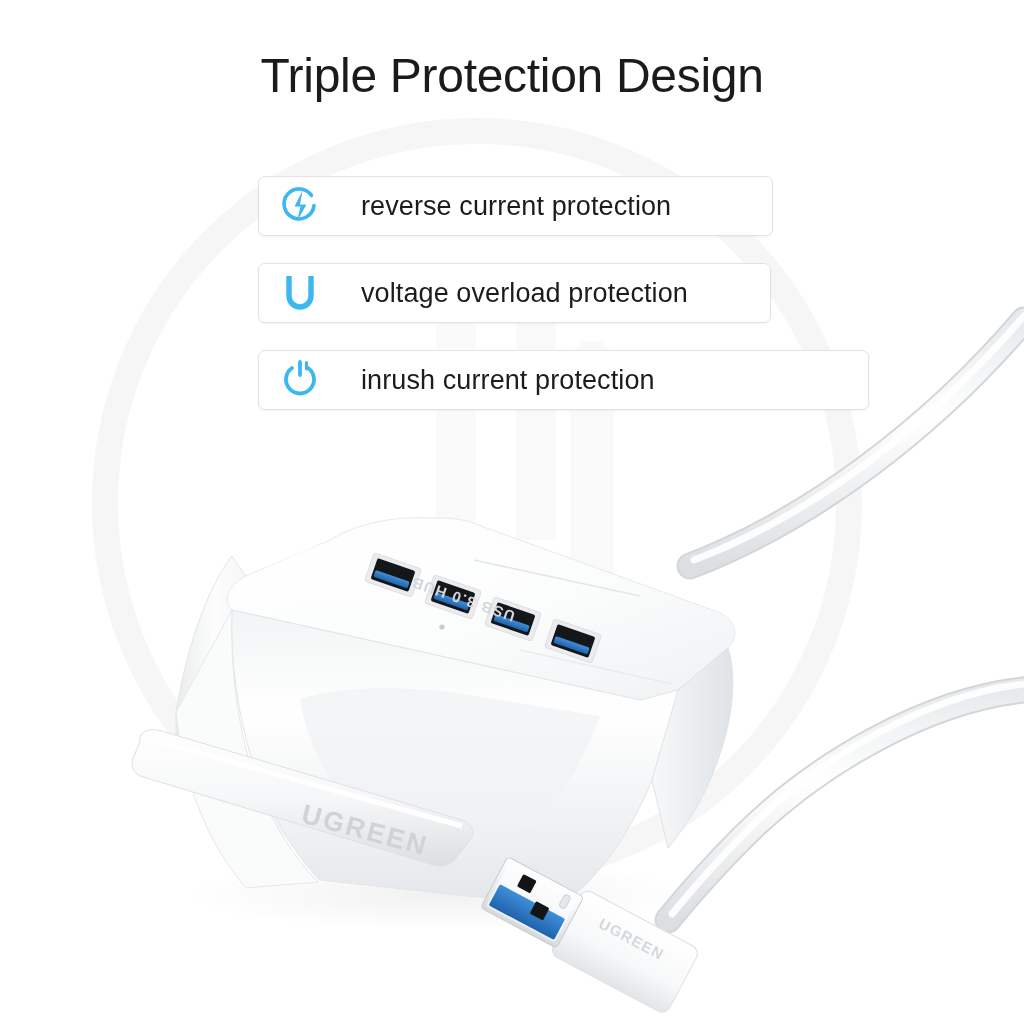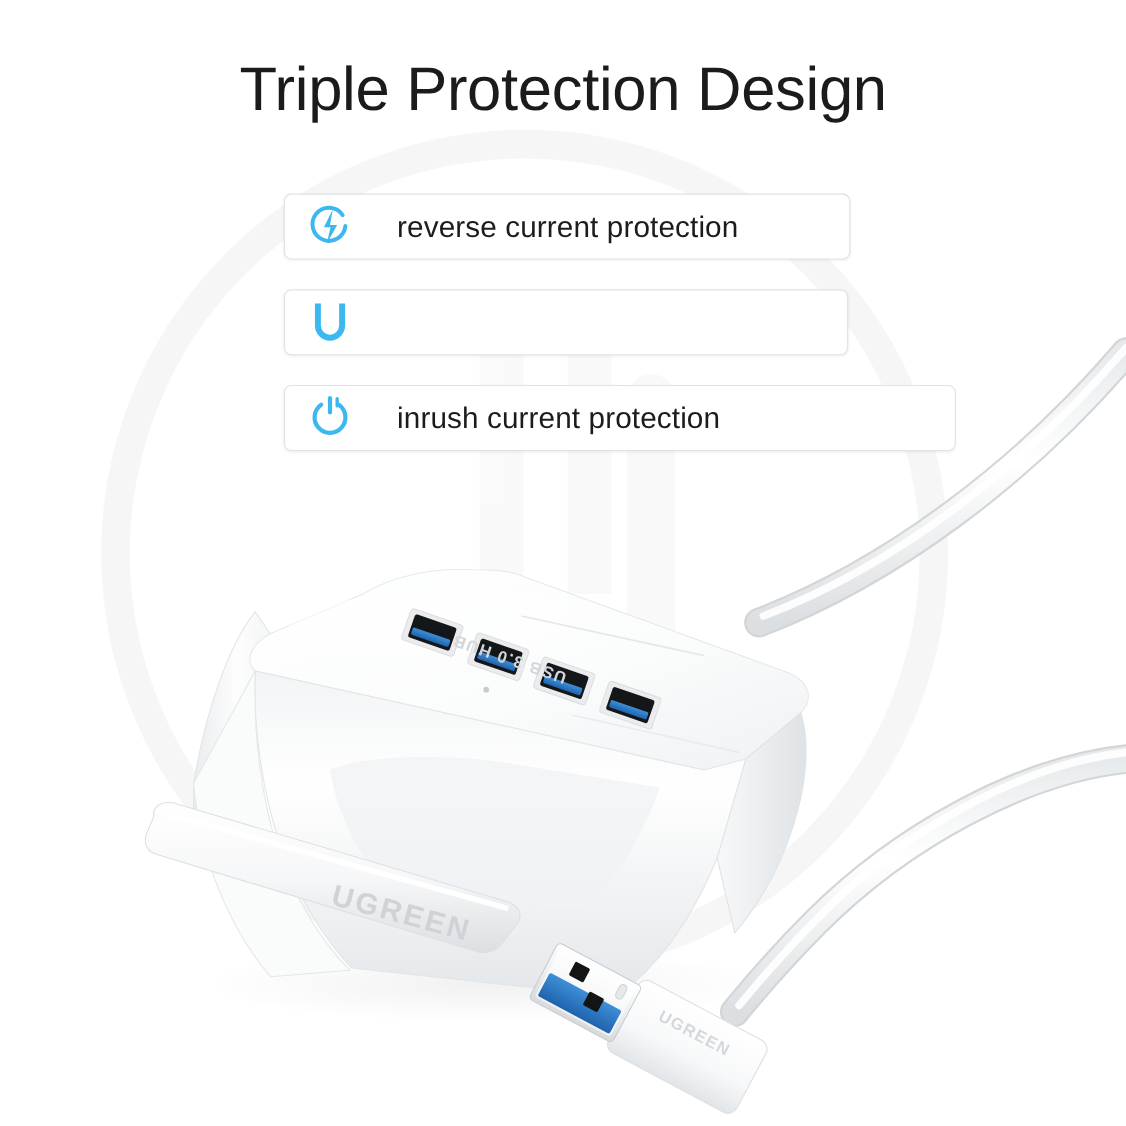--- a/index.html
+++ b/index.html
@@ -40,21 +40,21 @@
   .wm-g1 { left: 6px;  top: 0;   width: 40px; height: 330px; }
   .wm-g2 { left: 86px; top: 0;   width: 40px; height: 240px; }
   .wm-g3 { left: 6px;  top: 292px; width: 150px; height: 38px; border-radius: 0 0 22px 22px; }
   .wm-g4 { left: 140px;top: 40px; width: 44px; height: 290px; border-radius: 22px; }
 
   
   .title {
     position: absolute;
     left: 0; right: 0; top: 48px;
     text-align: center;
-    font-size: 56px;
+    font-size: 48px;
     font-weight: 400;
     letter-spacing: -0.3px;
     color: #1b1b1b;
   }
 
   
   .badges {
     position: absolute;
     left: 258px; top: 176px;
     width: 515px;
@@ -130,20 +130,21 @@
       </span>
       <span class="badge-label">reverse current protection</span>
     </div>
 
     <div class="badge">
       <span class="badge-icon">
         <svg width="44" height="44" viewBox="0 0 44 44" aria-hidden="true">
           <path d="M11 5 L11 25 A11 11 0 0 0 33 25 L33 5" fill="none" stroke="#3BB8F0" stroke-width="5.4" stroke-linecap="butt"></path>
         </svg>
       </span>
+      <span class="badge-label">voltage overload protection</span>
     </div>
 
     <div class="badge">
       <span class="badge-icon">
         <svg width="44" height="44" viewBox="0 0 44 44" aria-hidden="true">
           <path d="M14 10 A14 14 0 1 0 30 10" fill="none" stroke="#3BB8F0" stroke-width="3.8" stroke-linecap="round"></path>
           <line x1="22" y1="4" x2="22" y2="17" stroke="#3BB8F0" stroke-width="3.8" stroke-linecap="round"></line>
           <line x1="28.5" y1="4.5" x2="28.5" y2="11" stroke="#3BB8F0" stroke-width="3" stroke-linecap="round"></line>
         </svg>
       </span>

